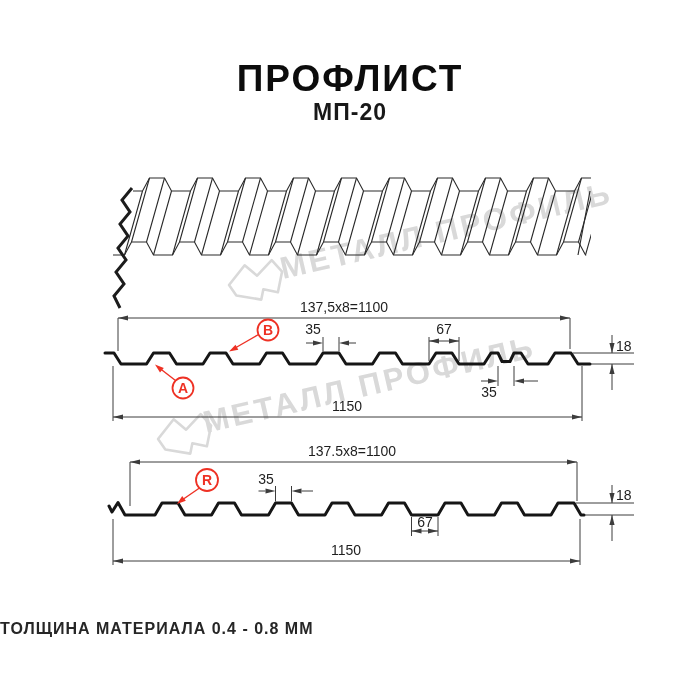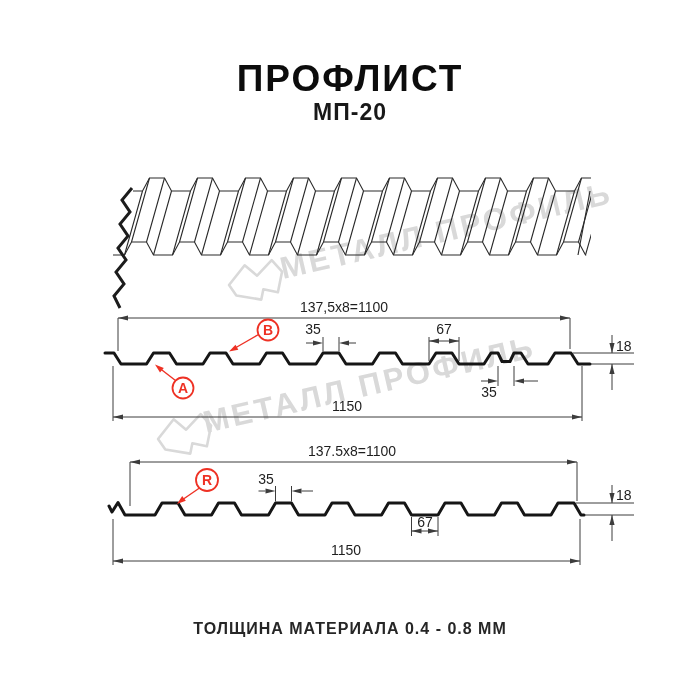--- a/index.html
+++ b/index.html
@@ -2,21 +2,21 @@
 <html><head>
 <meta charset="utf-8">
 <style>
   html,body{margin:0;padding:0;background:#fff;}
   .page{position:relative;width:700px;height:700px;background:#ffffff;overflow:hidden;
         font-family:"Liberation Sans",sans-serif;}
   .title{position:absolute;top:58px;left:0;right:0;text-align:center;
          font-size:37px;font-weight:bold;letter-spacing:2px;color:#0c0c0c;}
   .subtitle{position:absolute;top:99px;left:0;right:0;text-align:center;
          font-size:23px;font-weight:600;letter-spacing:1px;color:#181818;}
-  .footer{position:absolute;top:620px;left:0;right:0;text-align:center;
+  .footer{position:absolute;top:620px;left:0;right:0;
          font-size:16px;font-weight:600;letter-spacing:1px;color:#262626;}
   svg{position:absolute;left:0;top:0;}
   .prof{fill:none;stroke:#161616;stroke-width:3;stroke-linejoin:round;stroke-linecap:round;}
   .thin{fill:none;stroke:#3c3c3c;stroke-width:1;}
   .sheet{fill:none;stroke:#2a2a2a;stroke-width:1.1;}
   .sheetthick{fill:none;stroke:#1c1c1c;stroke-width:3;}
   .arr{fill:#3c3c3c;stroke:none;}
   .dim{font-family:"Liberation Sans",sans-serif;font-size:14px;fill:#1e1e1e;}
   .dimlg{font-family:"Liberation Sans",sans-serif;font-size:14px;fill:#1e1e1e;}
   .rcirc{fill:none;stroke:#ee3124;stroke-width:1.8;}

